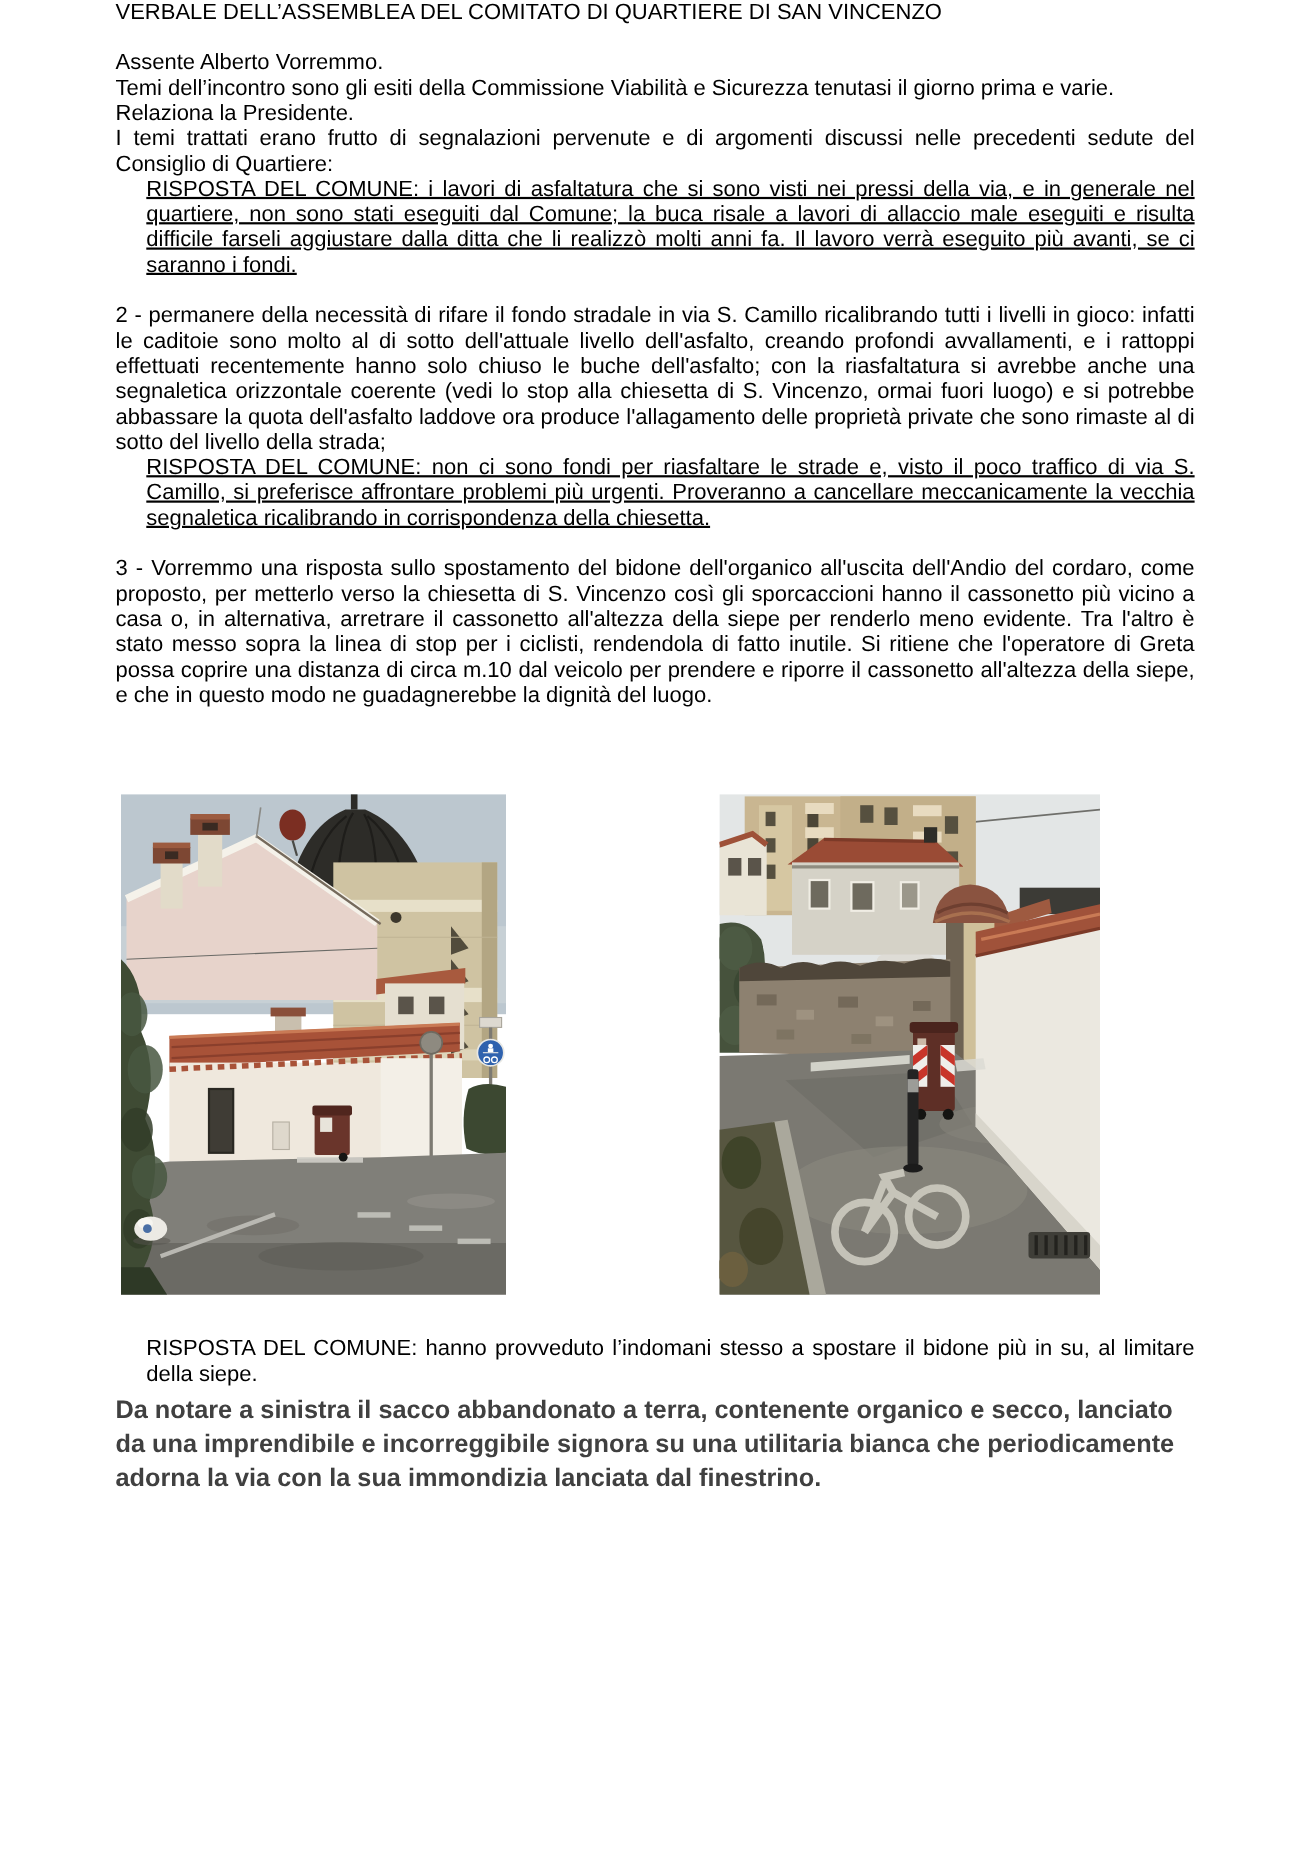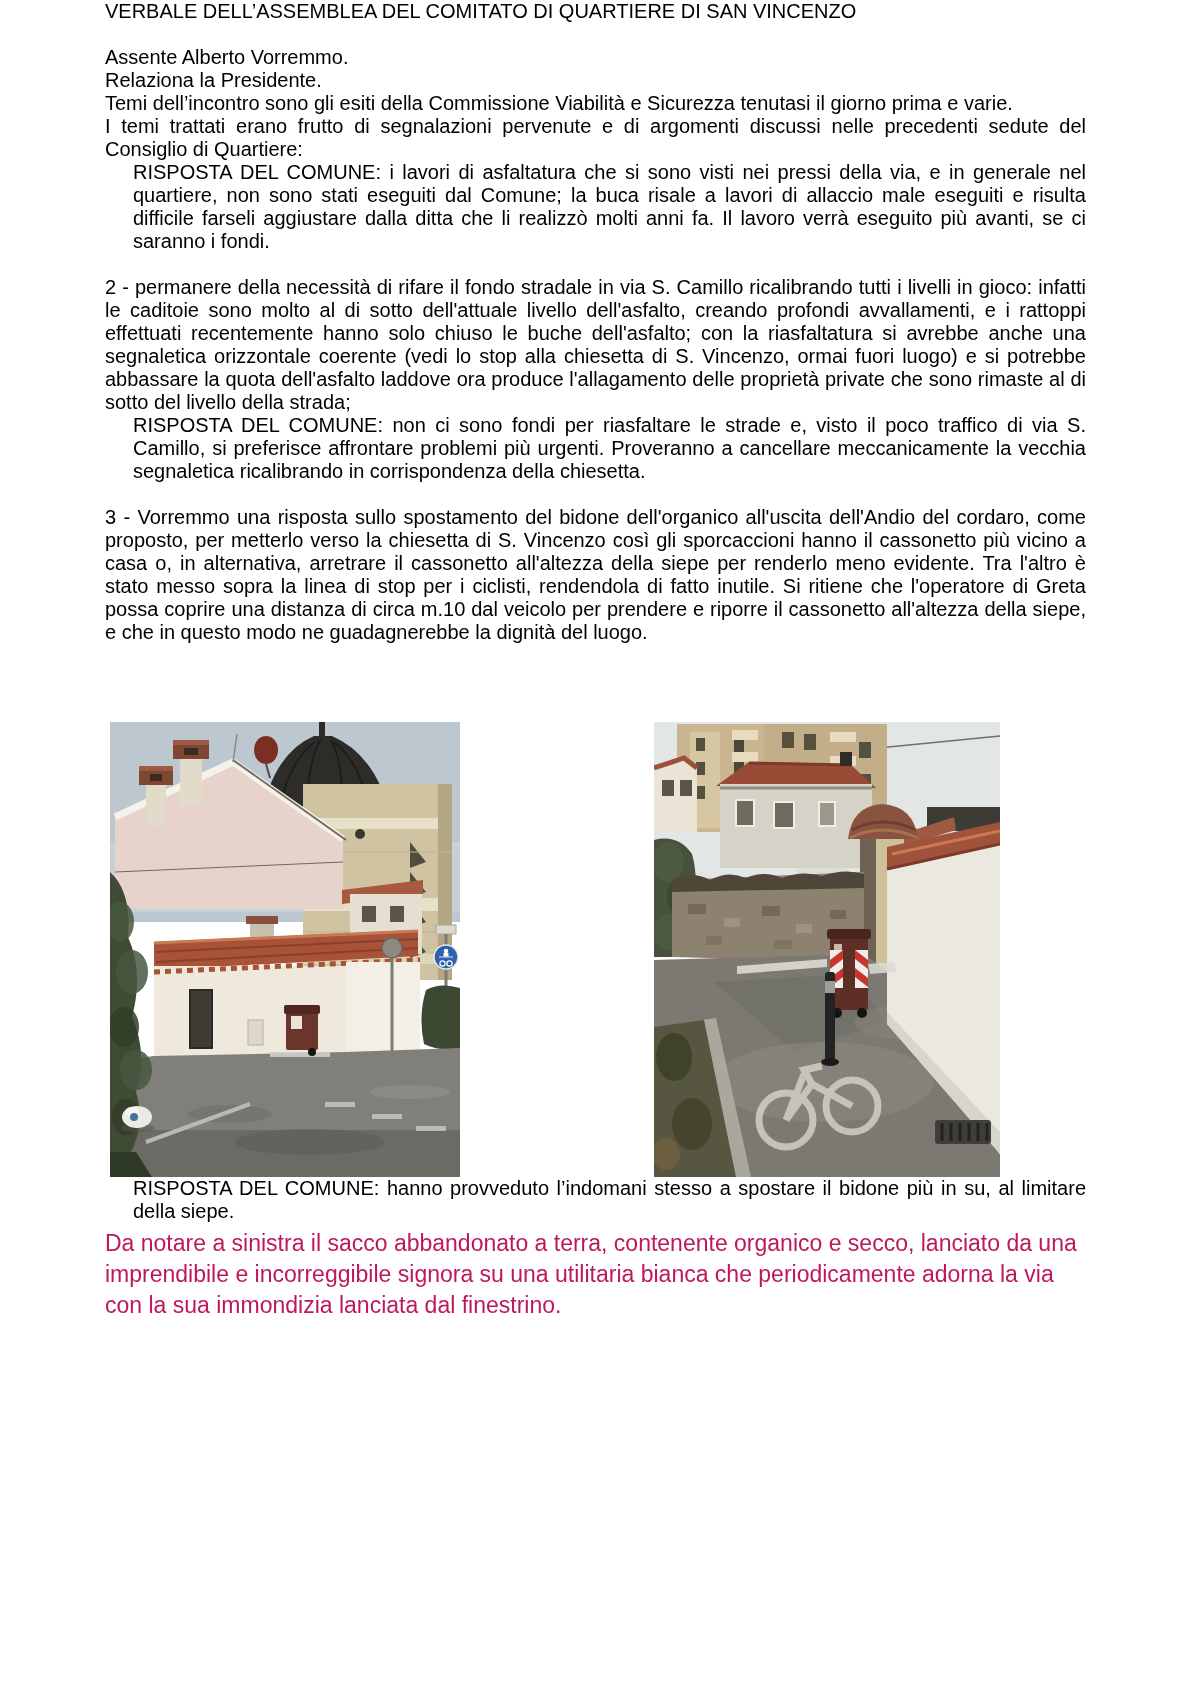--- a/index.html
+++ b/index.html
@@ -8,42 +8,42 @@
     font-family:"Liberation Sans","DejaVu Sans",sans-serif;
     color:#000;
   }
   .content{
     position:absolute;left:105px;top:0;width:981px;
     font-size:20px;line-height:23px;
   }
   p{margin:0;}
   .title{margin-bottom:23px;}
   .just{text-align:justify;}
-  .reply{margin-left:28px;text-align:justify;}
+  .reply{margin-left:28px;text-align:justify;text-decoration:underline;}
   .item + .item{margin-top:23px;}
   .photos{display:flex;margin-top:78px;margin-left:5px;}
   .photo-spacer{width:194px;flex:0 0 auto;}
   .photo{flex:0 0 auto;display:block;}
-  .final-reply{margin-left:28px;text-align:justify;}
+  .final-reply{margin-top:38px;margin-left:28px;text-align:justify;}
   .note{
     margin-top:5px;
-    font-weight:normal;font-size:23px;line-height:31px;
-    color:#be185d;
+    font-weight:bold;font-size:23px;line-height:31px;
+    color:#404040;
   }
 </style>
 </head>
 <body>
 
 <div class="content">
 
   <p class="title">VERBALE DELL’ASSEMBLEA DEL COMITATO DI QUARTIERE DI SAN VINCENZO</p>
 
   <p>Assente Alberto Vorremmo.</p>
+  <p>Temi dell’incontro sono gli esiti della Commissione Viabilità e Sicurezza tenutasi il giorno prima e varie.</p>
   <p>Relaziona la Presidente.</p>
-  <p>Temi dell’incontro sono gli esiti della Commissione Viabilità e Sicurezza tenutasi il giorno prima e varie.</p>
 
   <p class="just">I temi trattati erano frutto di segnalazioni pervenute e di argomenti discussi nelle precedenti sedute del Consiglio di Quartiere:</p>
 
   <div class="item">
     <p class="reply">RISPOSTA DEL COMUNE: i lavori di asfaltatura che si sono visti nei pressi della via, e in generale nel quartiere, non sono stati eseguiti dal Comune; la buca risale a lavori di allaccio male eseguiti e risulta difficile farseli aggiustare dalla ditta che li realizzò molti anni fa. Il lavoro verrà eseguito più avanti, se ci saranno i fondi.</p>
   </div>
 
   <div class="item">
     <p class="just">2 - permanere della necessità di rifare il fondo stradale in via S. Camillo ricalibrando tutti i livelli in gioco: infatti le caditoie sono molto al di sotto dell'attuale livello dell'asfalto, creando profondi avvallamenti, e i rattoppi effettuati recentemente hanno solo chiuso le buche dell'asfalto; con la riasfaltatura si avrebbe anche una segnaletica orizzontale coerente (vedi lo stop alla chiesetta di S. Vincenzo, ormai fuori luogo) e si potrebbe abbassare la quota dell'asfalto laddove ora produce l'allagamento delle proprietà private che sono rimaste al di sotto del livello della strada;</p>
     <p class="reply">RISPOSTA DEL COMUNE: non ci sono fondi per riasfaltare le strade e, visto il poco traffico di via S. Camillo, si preferisce affrontare problemi più urgenti. Proveranno a cancellare meccanicamente la vecchia segnaletica ricalibrando in corrispondenza della chiesetta.</p>

